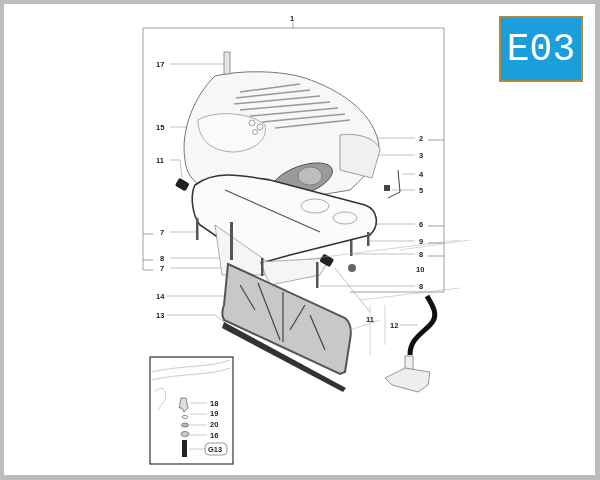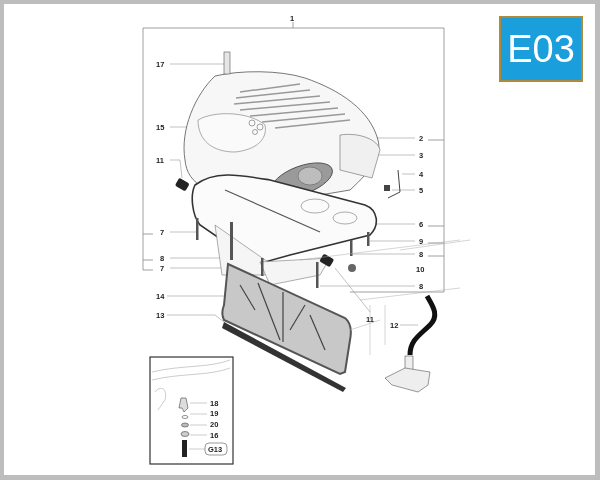--- a/index.html
+++ b/index.html
@@ -1,18 +1,18 @@
 <!DOCTYPE html>
 <html><head>
 <meta charset="utf-8">
 <style>
   html, body { margin:0; padding:0; }
   body { width:600px; height:480px; background:#ffffff; font-family:"Liberation Sans", sans-serif; overflow:hidden; position:relative; }
   .frame { position:absolute; left:0; top:0; width:600px; height:480px; box-sizing:border-box; border-top:4px solid #bdbdbd; border-left:4px solid #bdbdbd; border-right:5px solid #bdbdbd; border-bottom:5px solid #bdbdbd; }
-  .badge { position:absolute; left:499px; top:16px; width:84px; height:66px; background:#1a9fdc; border:2px solid #b08a3c; box-sizing:border-box; color:#ffffff; font-size:38px; display:flex; align-items:center; justify-content:center; letter-spacing:0px; }
+  .badge { position:absolute; left:499px; top:16px; width:84px; height:66px; background:#1a9fdc; border:2px solid #b08a3c; box-sizing:border-box; color:#ffffff; font-size:38px; display:flex; align-items:center; justify-content:center; letter-spacing:0px;font-family:Liberation Mono, monospace; }
   svg { position:absolute; left:0; top:0; }
   .lbl { font-family:"Liberation Sans", sans-serif; font-size:7.5px; font-weight:bold; fill:#222; }
 </style>
 </head>
 <body>
 
 <div class="frame"></div>
 
 <div class="badge">E03</div>
 

